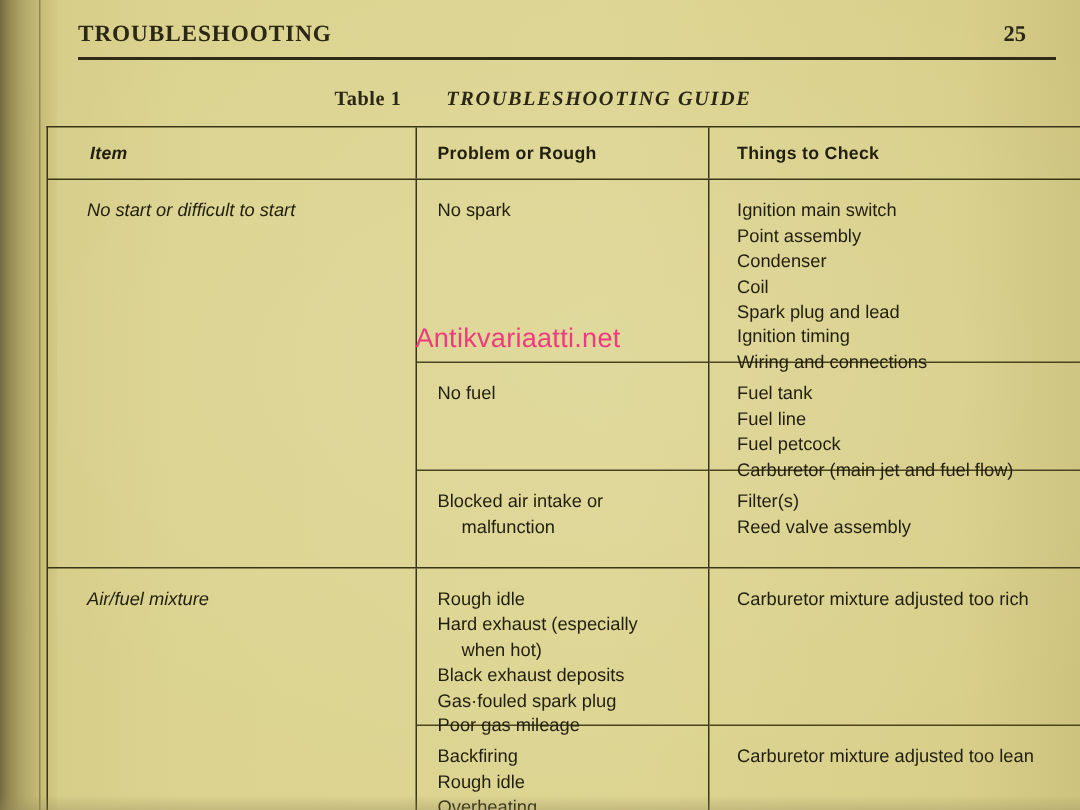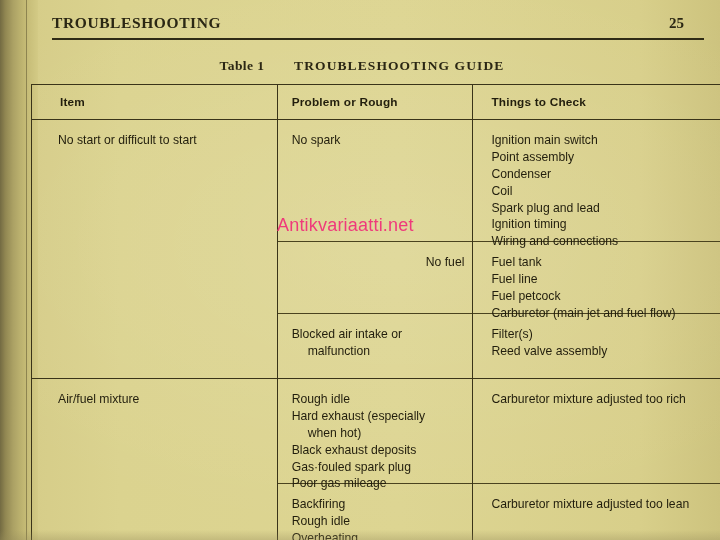--- a/index.html
+++ b/index.html
@@ -75,21 +75,21 @@
     left: 52px; top: 58px;
     width: 620px;
     text-align: center;
     font-family: "Liberation Serif", serif;
     font-size: 13.5px;
     font-weight: bold;
     letter-spacing: 0.4px;
     color: #2b2714;
   }
   .caption .cap-num { margin-right: 26px; text-align: right; }
-  .caption .cap-text { letter-spacing: 1.1px; }
+  .caption .cap-text { letter-spacing: 1.1px; font-style: italic; }
 
   
   .table {
     position: absolute;
     left: 31px; top: 84px;
     width: 700px;
     border-top: 1.6px solid #3a3419;
     border-left: 1.6px solid #3a3419;
     box-sizing: border-box;
   }
@@ -98,21 +98,21 @@
     box-sizing: border-box;
   }
   .cell {
     box-sizing: border-box;
     padding: 7px 8px 7px 10px;
     font-family: "Liberation Sans", sans-serif;
     font-size: 12.2px;
     color: #221e0d;
     line-height: 1.38;
   }
-  .c1 { width: 246px; border-right: 1.6px solid #3a3419; }
+  .c1 { width: 246px; border-right: 1.6px solid #3a3419; font-style: italic; }
   .c2 { width: 196px; border-right: 1.6px solid #3a3419; }
   .c3 { width: 258px; }
 
   .head-row .cell {
     font-weight: bold;
     font-size: 11.8px;
     letter-spacing: 0.2px;
     padding-top: 9px;
     padding-bottom: 9px;
   }
@@ -179,21 +179,21 @@
     </div>
 
     <div class="row">
       <div class="cell c1 item-cell">No start or difficult to start</div>
       <div class="cell c2" style="padding:0;">
         <div class="cell prob-cell sub-div" style="width:100%;border-right:none;height:122px;">
           <ul class="list">
             <li>No spark</li>
           </ul>
         </div>
-        <div class="cell prob-cell sub-div" style="width:100%;border-right:none;height:72px;text-align:right;">
+        <div class="cell prob-cell sub-div" style="width:100%;border-right:none;height:72px;">
           <ul class="list">
             <li>No fuel</li>
           </ul>
         </div>
         <div class="cell prob-cell" style="width:100%;border-right:none;height:64px;">
           <ul class="list">
             <li>Blocked air intake or</li>
             <li class="indent">malfunction</li>
           </ul>
         </div>

